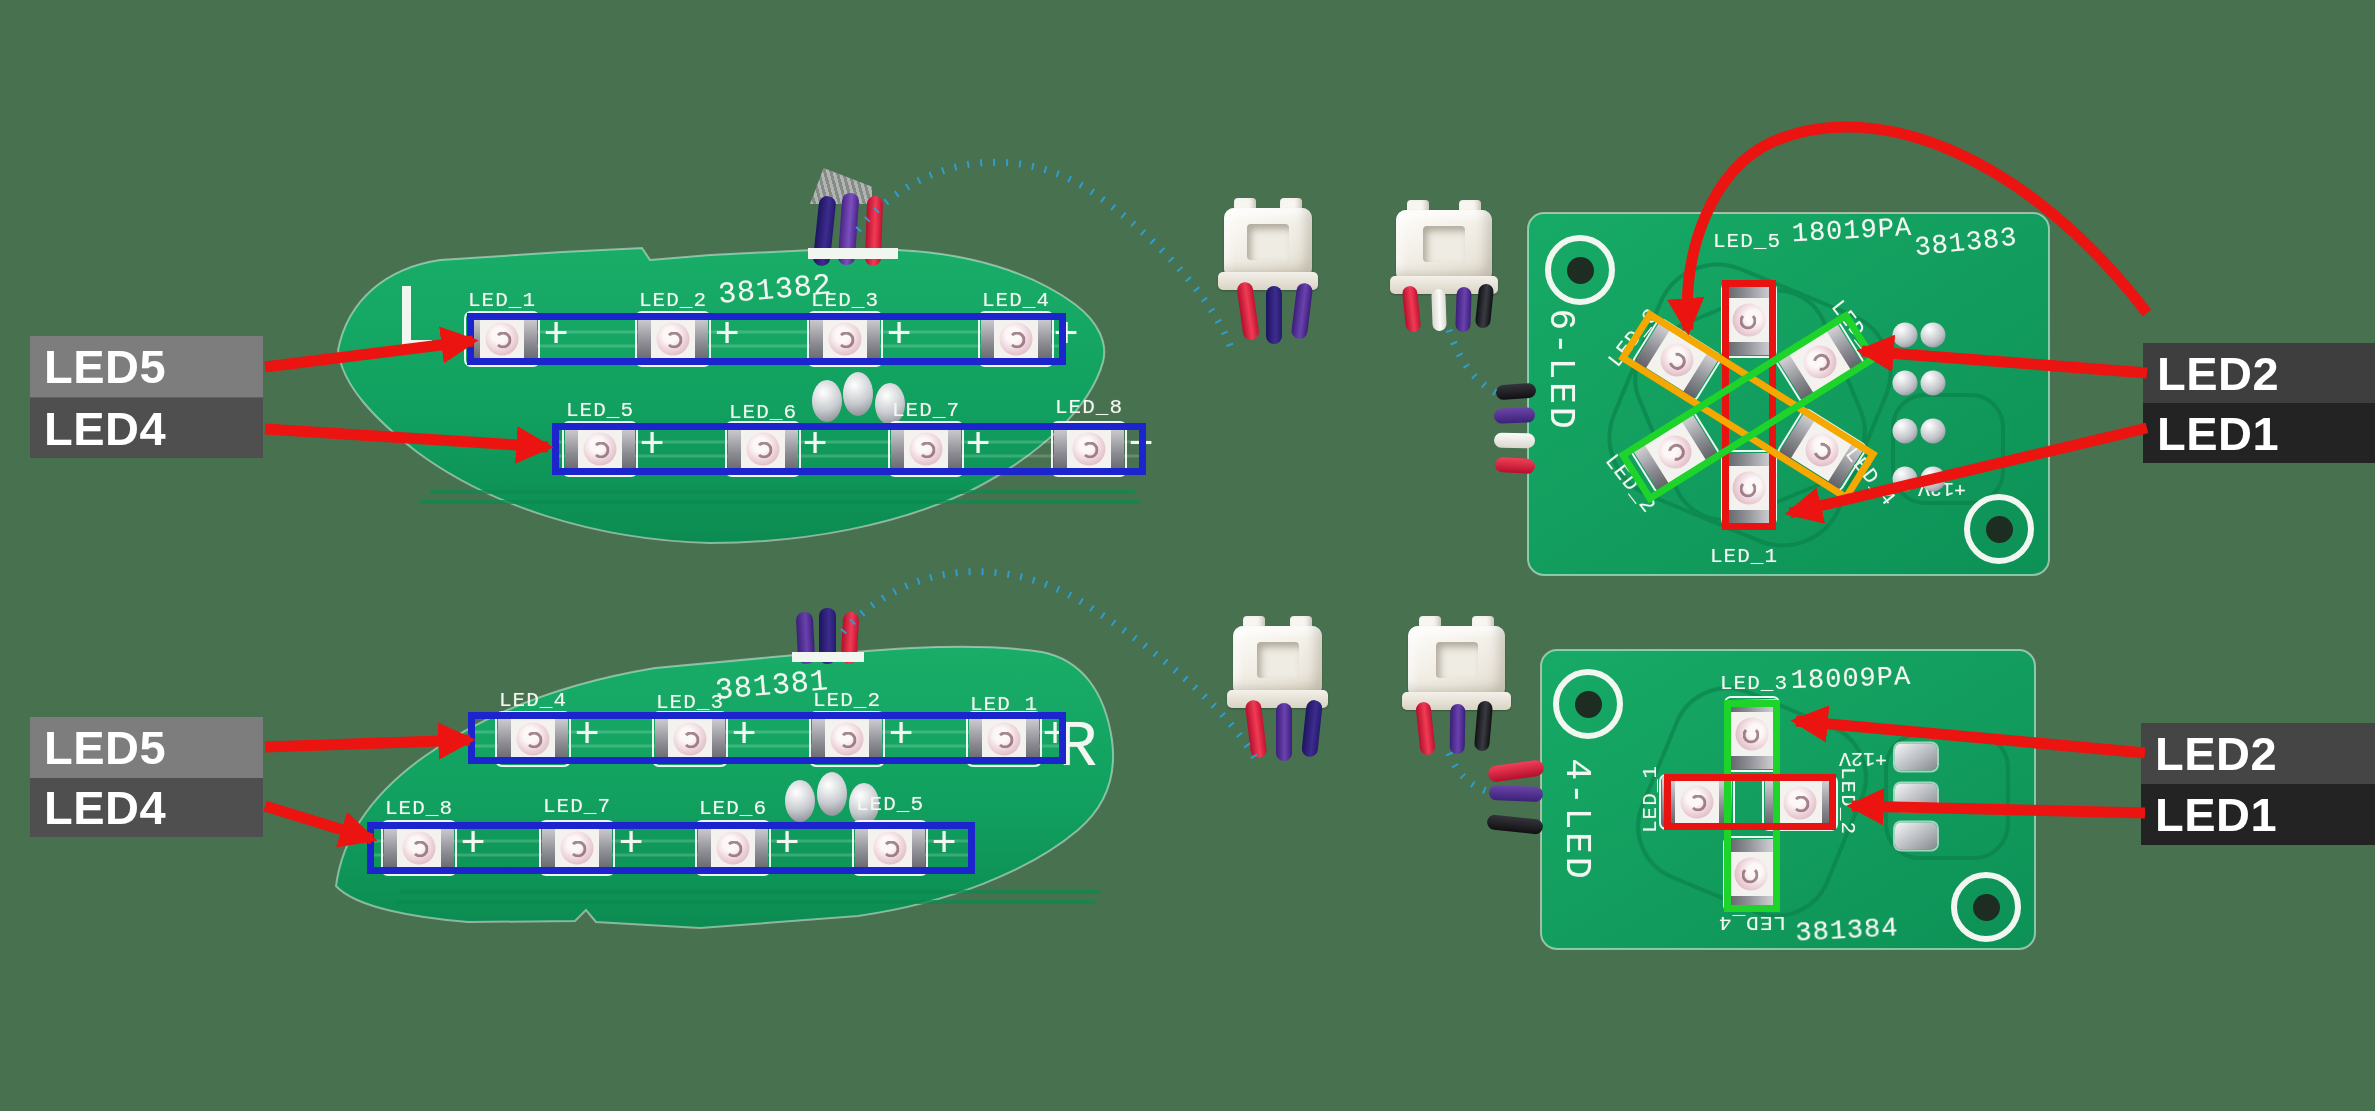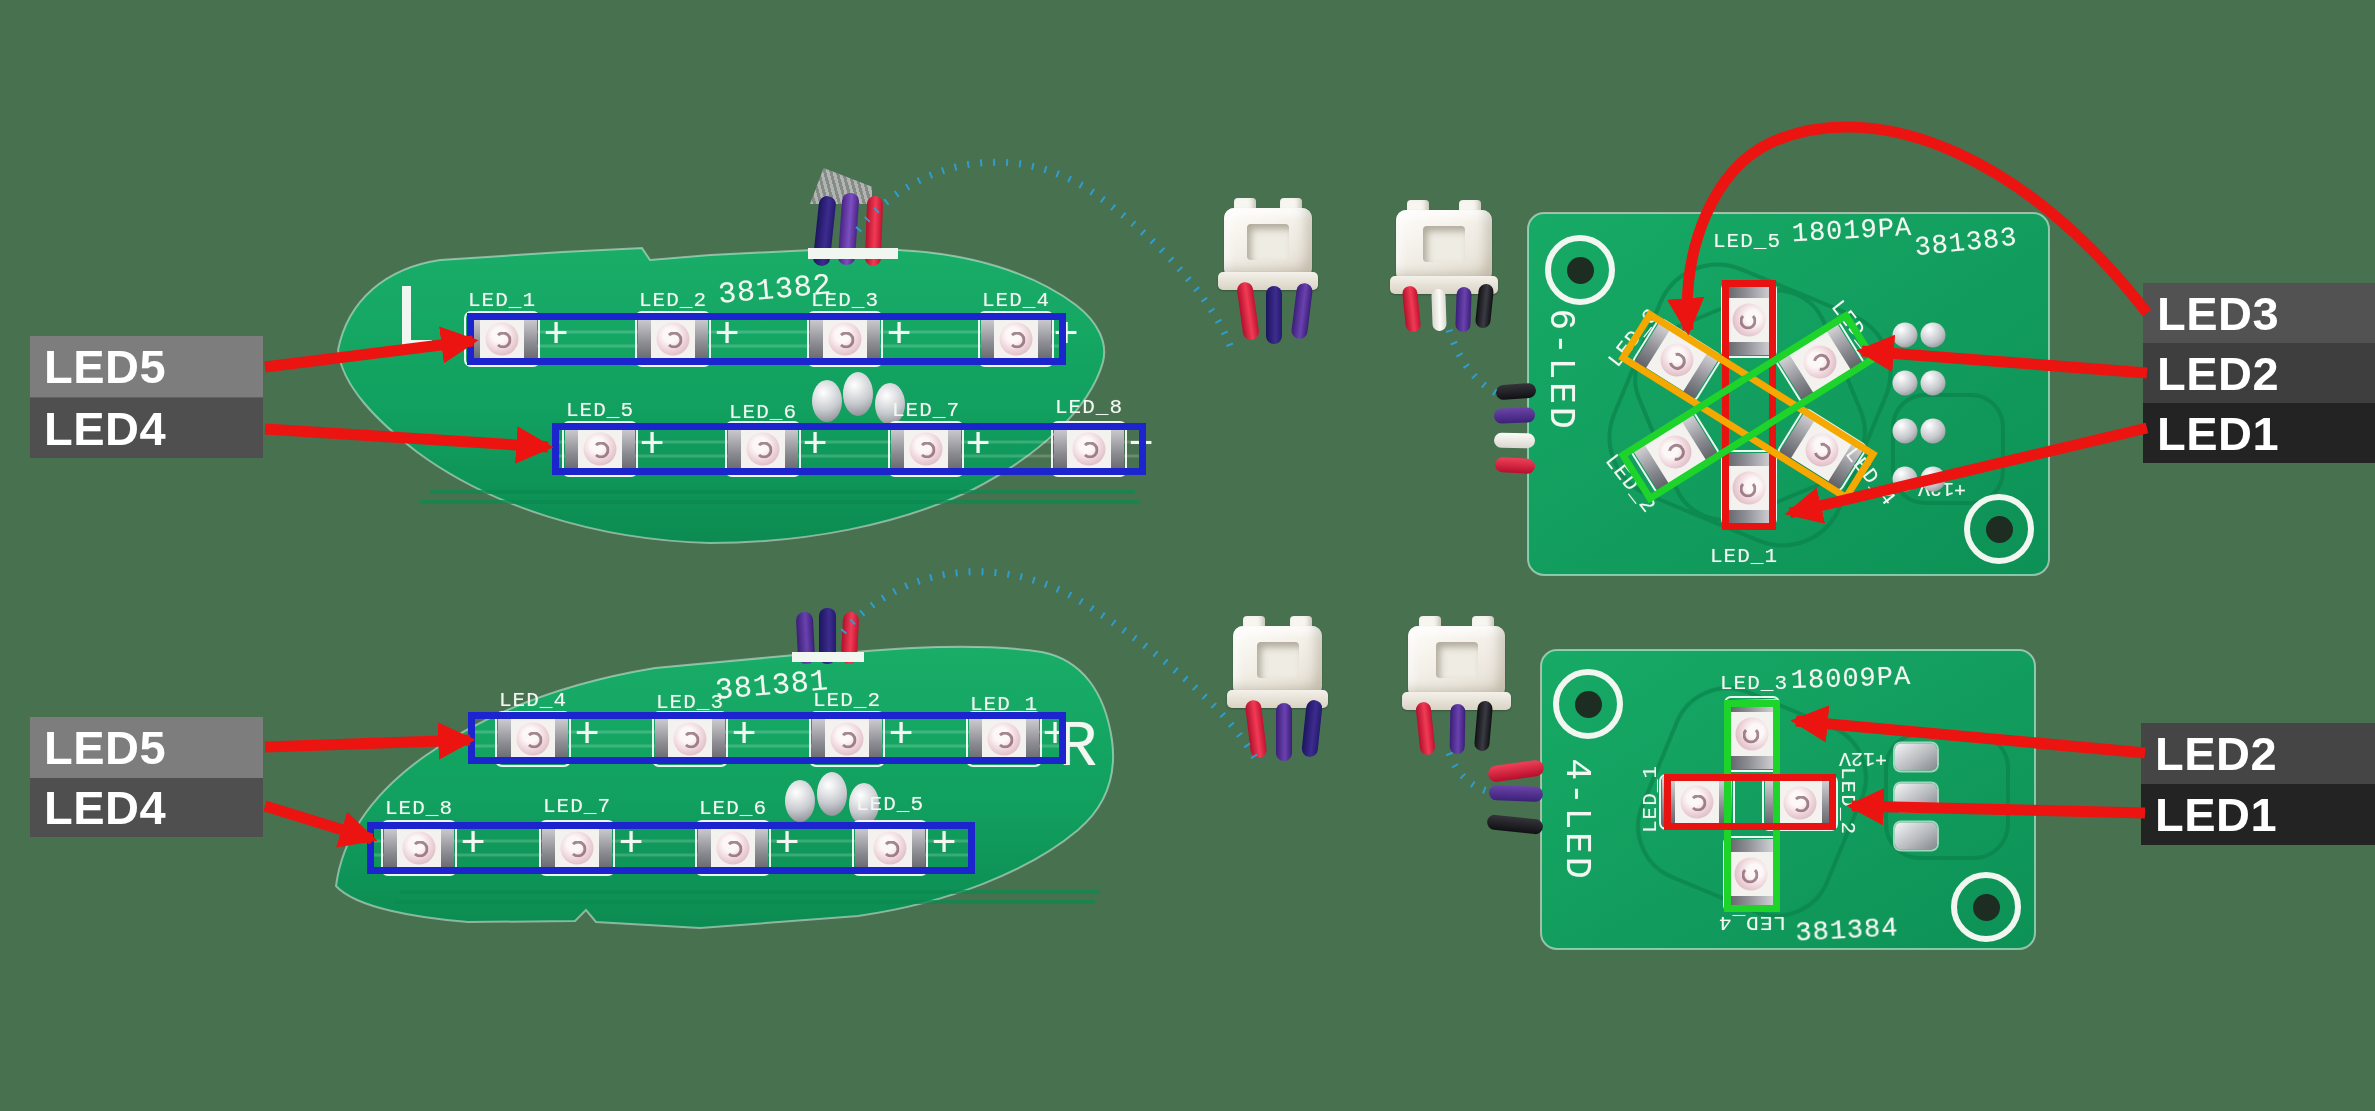--- a/index.html
+++ b/index.html
@@ -473,21 +473,20 @@
       <div class="cslot" style="left:28px;"></div>
       <div class="ccollar"></div>
   </div>
   <div class="wire" style="left:1418px;top:702px;width:15px;height:53px;background:linear-gradient(90deg,#b30f2c,#f13b55 55%,#c01230);transform:rotate(-6deg);"></div>
   <div class="wire" style="left:1450px;top:704px;width:15px;height:50px;background:linear-gradient(90deg,#3a1e78,#6a42ae 55%,#3a1e78);transform:rotate(1deg);"></div>
   <div class="wire" style="left:1476px;top:701px;width:15px;height:50px;background:linear-gradient(90deg,#101014,#3a3a42 55%,#101014);transform:rotate(5deg);"></div>
 
   <div class="callout" style="left:30px;top:336px;width:233px;height:61px;background:#7d7d7d;">LED5</div>
   <div class="callout" style="left:30px;top:398px;width:233px;height:60px;background:#4f4f4f;">LED4</div>
 
-  <div class="callout" style="left:2143px;top:283px;width:232px;height:60px;background:#525252;">LED3</div>
   <div class="callout" style="left:2143px;top:343px;width:232px;height:60px;background:#3e3e3e;">LED2</div>
   <div class="callout" style="left:2143px;top:403px;width:232px;height:60px;background:#232323;">LED1</div>
 
   <div class="callout" style="left:30px;top:717px;width:233px;height:61px;background:#7d7d7d;">LED5</div>
   <div class="callout" style="left:30px;top:778px;width:233px;height:59px;background:#4f4f4f;">LED4</div>
 
   <div class="callout" style="left:2141px;top:723px;width:234px;height:61px;background:#454545;">LED2</div>
   <div class="callout" style="left:2141px;top:784px;width:234px;height:61px;background:#232323;">LED1</div>
 
   <svg width="2375" height="1111" viewBox="0 0 2375 1111" style="pointer-events:none;">

